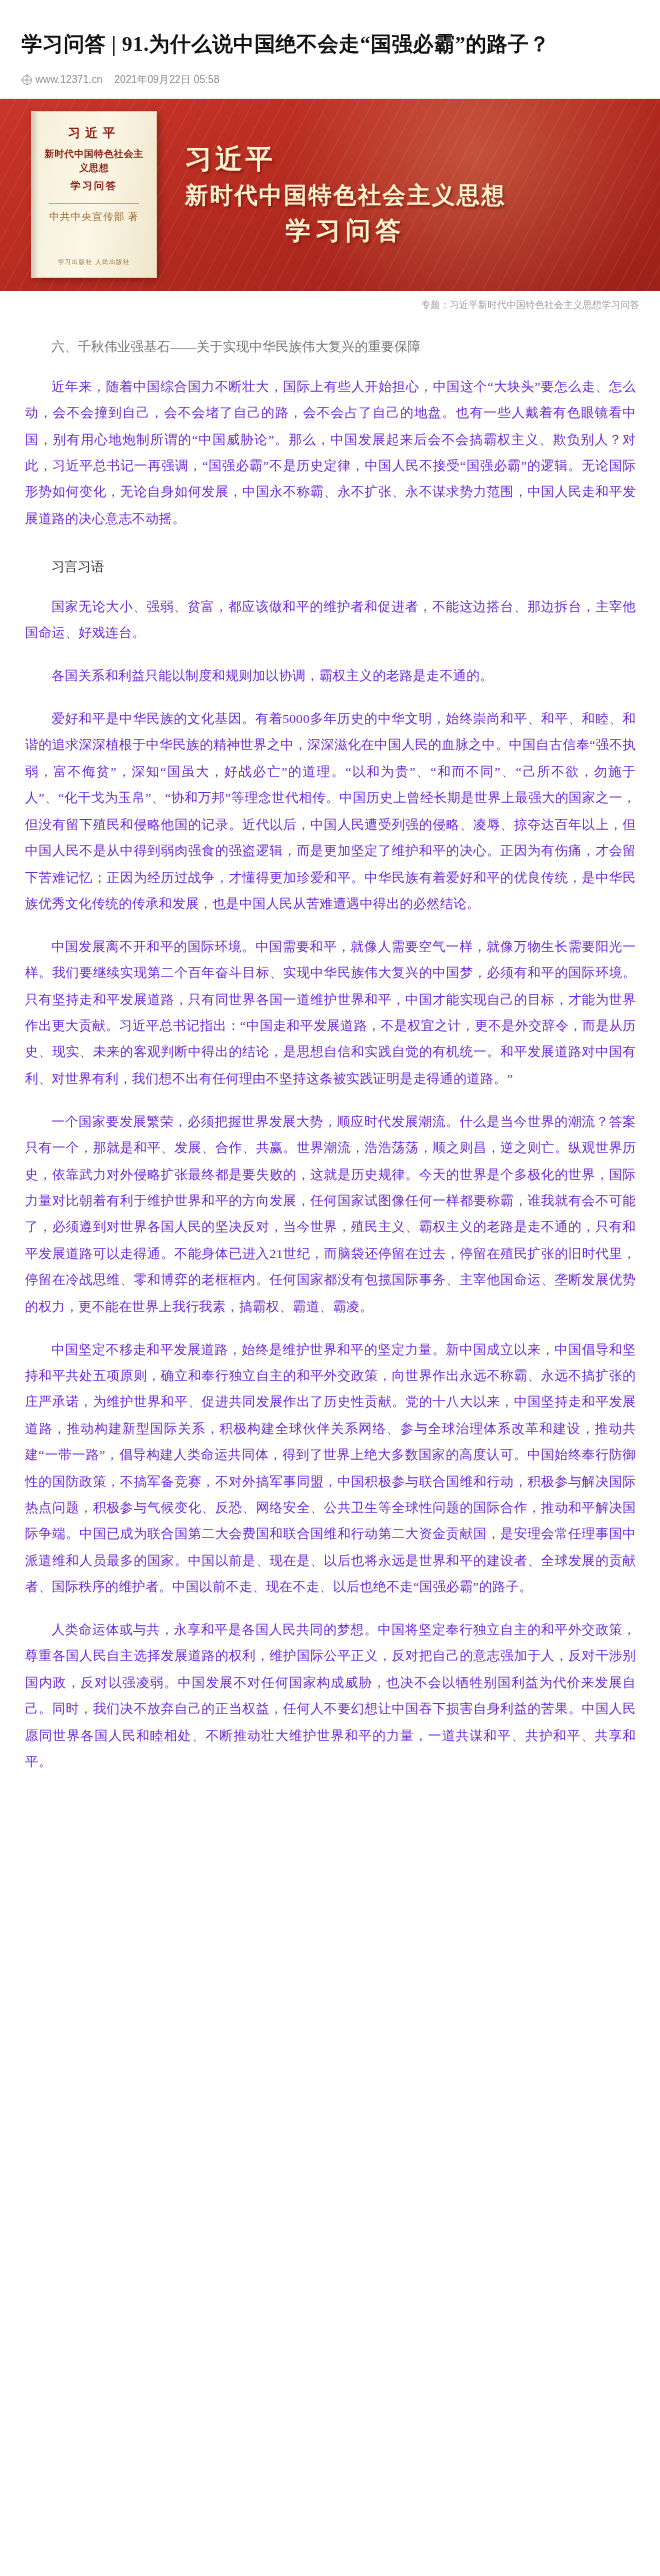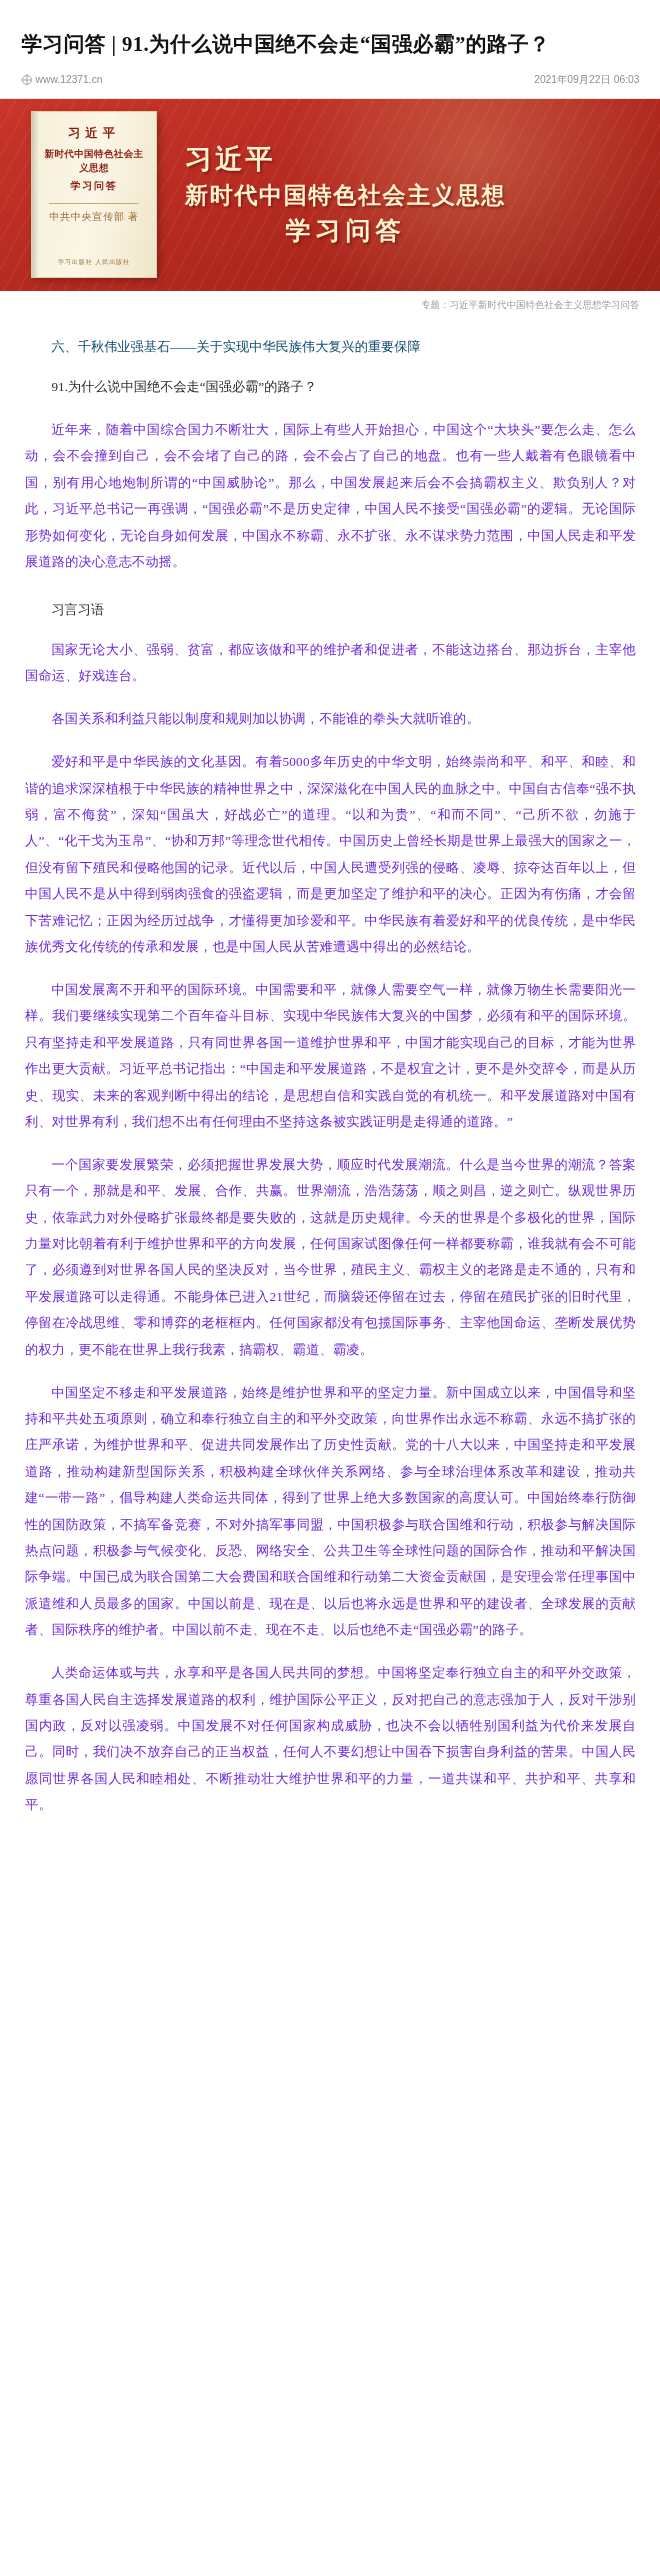--- a/index.html
+++ b/index.html
@@ -29,21 +29,20 @@
     letter-spacing: 0.4px;
     margin: 0 0 13.2px 0;
   }
   .meta-row {
     display: flex;
     align-items: center;
     gap: 11.6px;
     font-size: 10.3px;
     color: #8e8e8e;
     padding-bottom: 11.6px;
-    justify-content: space-between;
   }
   .meta-source {
     display: flex;
     align-items: center;
     gap: 4.1px;
     color: #8e8e8e;
   }
   .globe-icon {
     width: 10px;
     height: 10px;
@@ -203,21 +202,21 @@
     font-size: 9.5px;
     color: #9b9b9b;
     padding: 8.3px 21.5px 13.2px 21.5px;
   }
   .body {
     padding: 0 25px 33px 25px;
   }
   .section-head {
     font-family: "Liberation Serif", serif;
     font-size: 13.2px;
-    color: #0c4a6e;
+    color: #737373;
     line-height: 1.9;
     margin: 8.3px 0 15px 0;
     text-indent: 2em;
   }
   .question {
     font-family: "Liberation Serif", serif;
     font-size: 13.2px;
     color: #2b2b2b;
     line-height: 1.9;
     margin: 0 0 18px 0;
@@ -248,21 +247,21 @@
 
 <div class="page">
 
   <div class="article-header">
     <h1 class="article-title">学习问答 | 91.为什么说中国绝不会走“国强必霸”的路子？</h1>
     <div class="meta-row">
       <span class="meta-source">
         <span class="globe-icon"></span>
         <span>www.12371.cn</span>
       </span>
-      <span>2021年09月22日 06:03</span>
+      <span>2021年09月22日 05:58</span>
     </div>
   </div>
 
   <div class="divider"></div>
 
   <div class="hero">
     <div class="hero-book">
       <div class="book-line1">习近平</div>
       <div class="book-line2">新时代中国特色社会主义思想</div>
       <div class="book-line3">学习问答</div>
@@ -274,28 +273,27 @@
       <div class="hero-l1">习近平</div>
       <div class="hero-l2">新时代中国特色社会主义思想</div>
       <div class="hero-l3">学习问答</div>
     </div>
   </div>
 
   <div class="caption">专题：习近平新时代中国特色社会主义思想学习问答</div>
 
   <div class="body">
     <div class="section-head">六、千秋伟业强基石——关于实现中华民族伟大复兴的重要保障</div>
-    <div class="question">91.为什么说中国绝不会走“国强必霸”的路子？</div>
 
     <p class="para">近年来，随着中国综合国力不断壮大，国际上有些人开始担心，中国这个“大块头”要怎么走、怎么动，会不会撞到自己，会不会堵了自己的路，会不会占了自己的地盘。也有一些人戴着有色眼镜看中国，别有用心地炮制所谓的“中国威胁论”。那么，中国发展起来后会不会搞霸权主义、欺负别人？对此，习近平总书记一再强调，“国强必霸”不是历史定律，中国人民不接受“国强必霸”的逻辑。无论国际形势如何变化，无论自身如何发展，中国永不称霸、永不扩张、永不谋求势力范围，中国人民走和平发展道路的决心意志不动摇。</p>
 
     <div class="subhead">习言习语</div>
 
     <p class="para">国家无论大小、强弱、贫富，都应该做和平的维护者和促进者，不能这边搭台、那边拆台，主宰他国命运、好戏连台。</p>
-    <p class="para">各国关系和利益只能以制度和规则加以协调，不能谁的拳头大就听谁的。</p>
+    <p class="para">各国关系和利益只能以制度和规则加以协调，霸权主义的老路是走不通的。</p>
     <p class="para">爱好和平是中华民族的文化基因。有着5000多年历史的中华文明，始终崇尚和平、和平、和睦、和谐的追求深深植根于中华民族的精神世界之中，深深滋化在中国人民的血脉之中。中国自古信奉“强不执弱，富不侮贫”，深知“国虽大，好战必亡”的道理。“以和为贵”、“和而不同”、“己所不欲，勿施于人”、“化干戈为玉帛”、“协和万邦”等理念世代相传。中国历史上曾经长期是世界上最强大的国家之一，但没有留下殖民和侵略他国的记录。近代以后，中国人民遭受列强的侵略、凌辱、掠夺达百年以上，但中国人民不是从中得到弱肉强食的强盗逻辑，而是更加坚定了维护和平的决心。正因为有伤痛，才会留下苦难记忆；正因为经历过战争，才懂得更加珍爱和平。中华民族有着爱好和平的优良传统，是中华民族优秀文化传统的传承和发展，也是中国人民从苦难遭遇中得出的必然结论。</p>
     <p class="para">中国发展离不开和平的国际环境。中国需要和平，就像人需要空气一样，就像万物生长需要阳光一样。我们要继续实现第二个百年奋斗目标、实现中华民族伟大复兴的中国梦，必须有和平的国际环境。只有坚持走和平发展道路，只有同世界各国一道维护世界和平，中国才能实现自己的目标，才能为世界作出更大贡献。习近平总书记指出：“中国走和平发展道路，不是权宜之计，更不是外交辞令，而是从历史、现实、未来的客观判断中得出的结论，是思想自信和实践自觉的有机统一。和平发展道路对中国有利、对世界有利，我们想不出有任何理由不坚持这条被实践证明是走得通的道路。”</p>
     <p class="para">一个国家要发展繁荣，必须把握世界发展大势，顺应时代发展潮流。什么是当今世界的潮流？答案只有一个，那就是和平、发展、合作、共赢。世界潮流，浩浩荡荡，顺之则昌，逆之则亡。纵观世界历史，依靠武力对外侵略扩张最终都是要失败的，这就是历史规律。今天的世界是个多极化的世界，国际力量对比朝着有利于维护世界和平的方向发展，任何国家试图像任何一样都要称霸，谁我就有会不可能了，必须遵到对世界各国人民的坚决反对，当今世界，殖民主义、霸权主义的老路是走不通的，只有和平发展道路可以走得通。不能身体已进入21世纪，而脑袋还停留在过去，停留在殖民扩张的旧时代里，停留在冷战思维、零和博弈的老框框内。任何国家都没有包揽国际事务、主宰他国命运、垄断发展优势的权力，更不能在世界上我行我素，搞霸权、霸道、霸凌。</p>
     <p class="para">中国坚定不移走和平发展道路，始终是维护世界和平的坚定力量。新中国成立以来，中国倡导和坚持和平共处五项原则，确立和奉行独立自主的和平外交政策，向世界作出永远不称霸、永远不搞扩张的庄严承诺，为维护世界和平、促进共同发展作出了历史性贡献。党的十八大以来，中国坚持走和平发展道路，推动构建新型国际关系，积极构建全球伙伴关系网络、参与全球治理体系改革和建设，推动共建“一带一路”，倡导构建人类命运共同体，得到了世界上绝大多数国家的高度认可。中国始终奉行防御性的国防政策，不搞军备竞赛，不对外搞军事同盟，中国积极参与联合国维和行动，积极参与解决国际热点问题，积极参与气候变化、反恐、网络安全、公共卫生等全球性问题的国际合作，推动和平解决国际争端。中国已成为联合国第二大会费国和联合国维和行动第二大资金贡献国，是安理会常任理事国中派遣维和人员最多的国家。中国以前是、现在是、以后也将永远是世界和平的建设者、全球发展的贡献者、国际秩序的维护者。中国以前不走、现在不走、以后也绝不走“国强必霸”的路子。</p>
     <p class="para">人类命运体或与共，永享和平是各国人民共同的梦想。中国将坚定奉行独立自主的和平外交政策，尊重各国人民自主选择发展道路的权利，维护国际公平正义，反对把自己的意志强加于人，反对干涉别国内政，反对以强凌弱。中国发展不对任何国家构成威胁，也决不会以牺牲别国利益为代价来发展自己。同时，我们决不放弃自己的正当权益，任何人不要幻想让中国吞下损害自身利益的苦果。中国人民愿同世界各国人民和睦相处、不断推动壮大维护世界和平的力量，一道共谋和平、共护和平、共享和平。</p>
   </div>
 
 </div>
 
 

